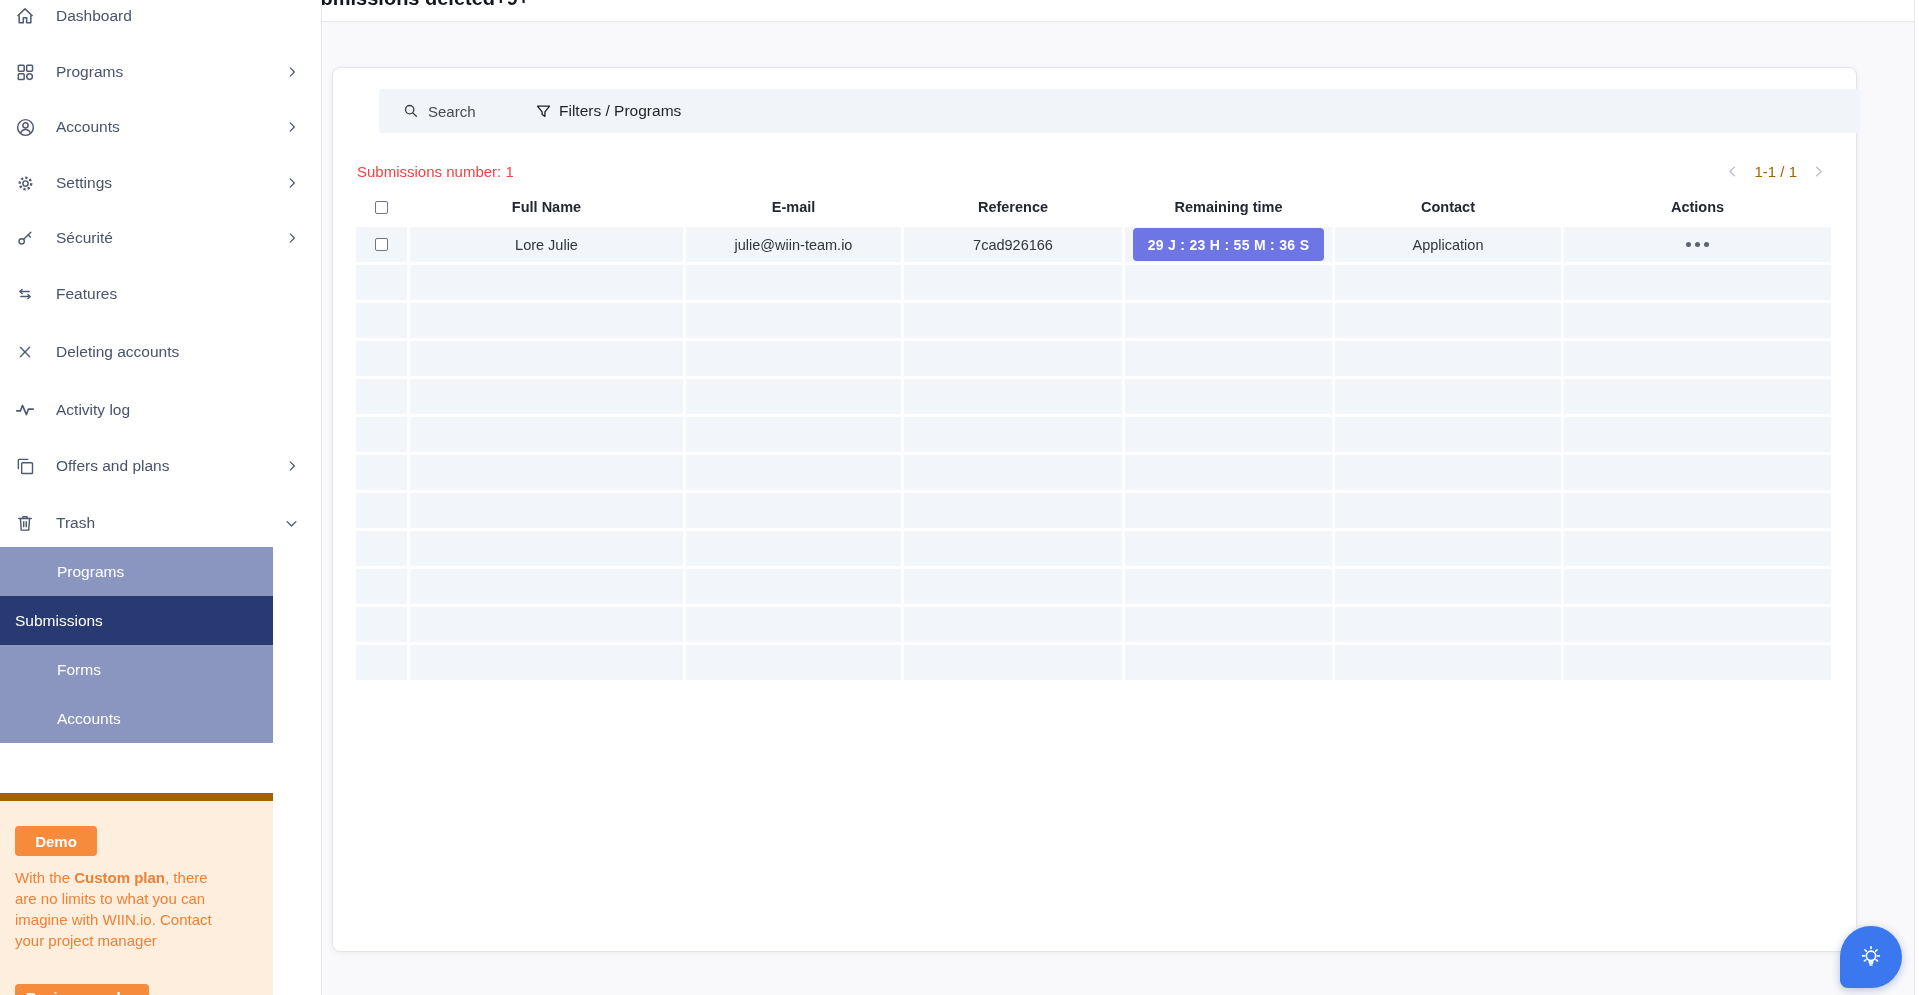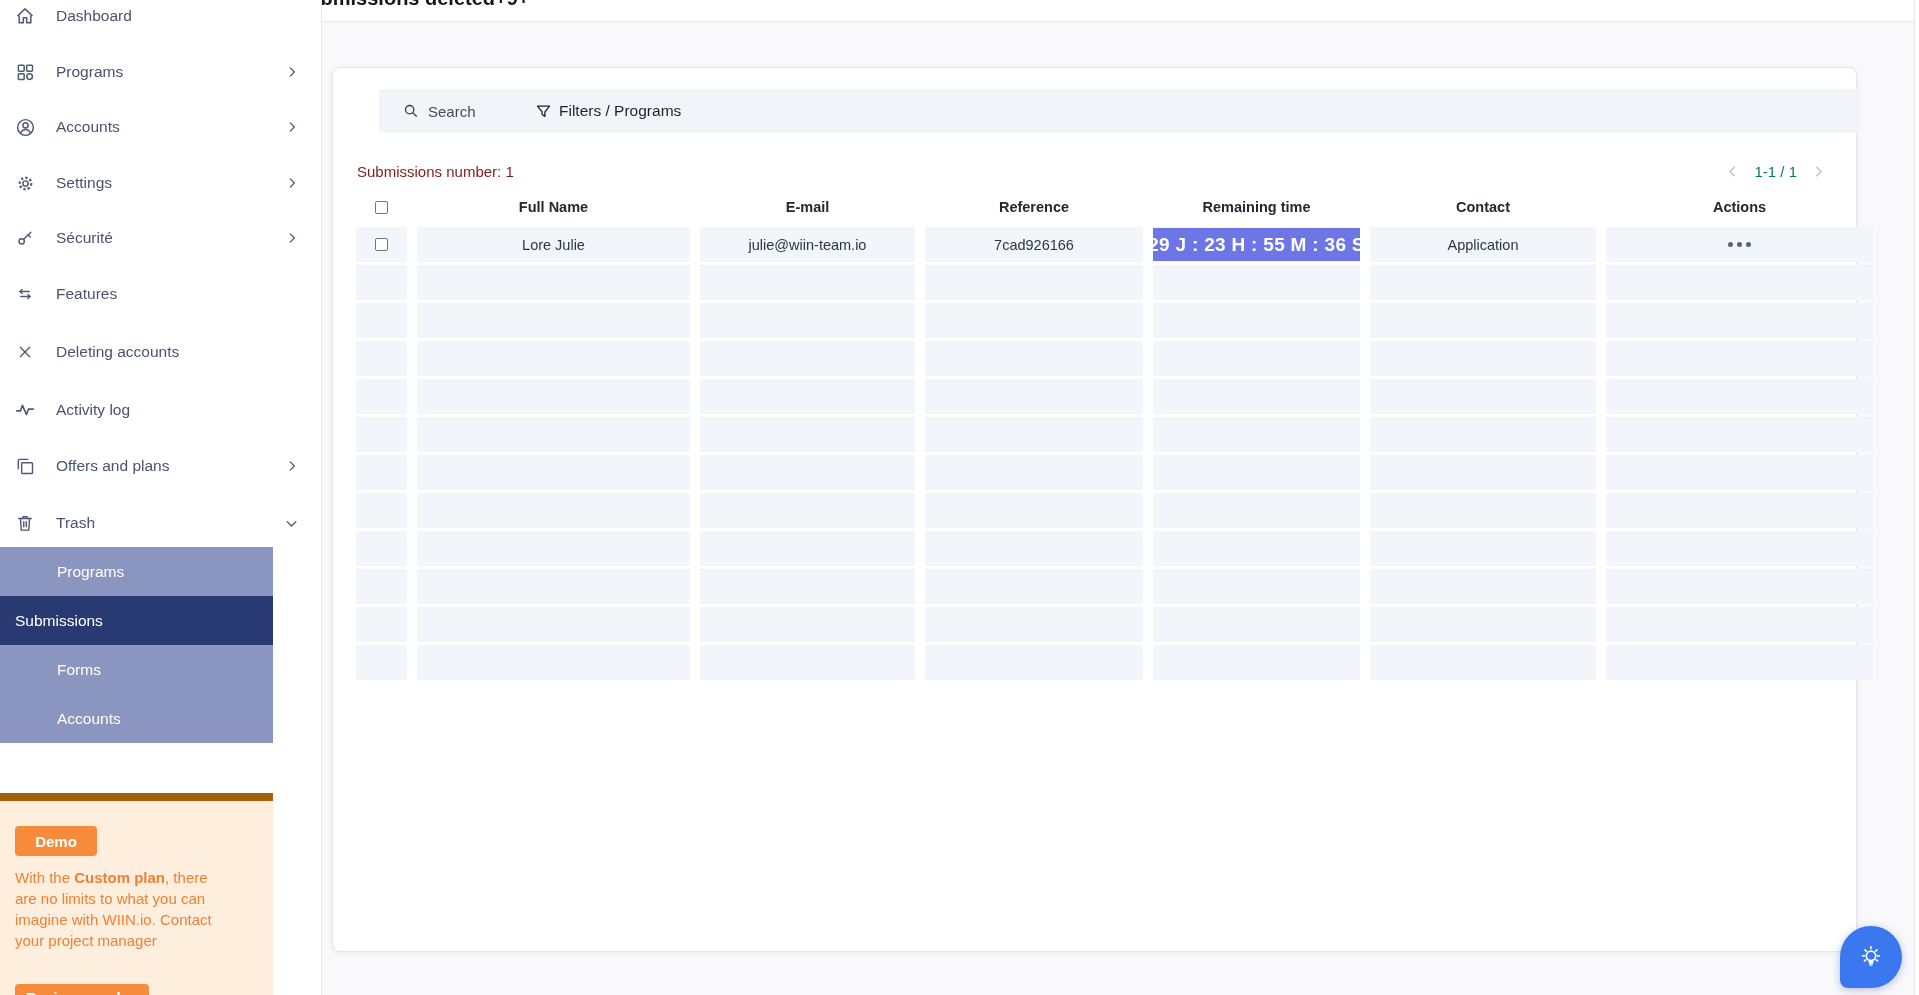--- a/index.html
+++ b/index.html
@@ -79,30 +79,30 @@
   .filter-group {
     position:absolute; left:156px; top:0; height:100%;
     display:flex; align-items:center; gap:7px; cursor:pointer;
   }
   .filter-group .ftxt { font-size:15.5px; color:#1f2329; }
 
   .countline {
     position:absolute; left:24px; top:91px; width:1477px; height:24px;
     display:flex; align-items:center; justify-content:space-between;
   }
-  .count-label { font-size:15px; color:#7f1d1d; }
+  .count-label { font-size:15px; color:#ef4444; }
   .pagination { display:flex; align-items:center; gap:14px; padding-right:8px; }
-  .pager-text { font-size:15px; color:#0f766e; }
+  .pager-text { font-size:15px; color:#a16207; }
   .pg-chev { cursor:pointer; display:flex; align-items:center; }
 
   
   .thead, .trow {
     display:grid;
     grid-template-columns:51px 273px 215px 218px 207px 226px 267px;
-    gap:10px;
+    gap:3px;
   }
   .thead {
     position:absolute; left:23px; top:127px; height:24px; width:1478px;
   }
   .thead > div {
     display:flex; align-items:center; justify-content:center;
     font-size:14.5px; font-weight:700; color:#242830;
   }
   .tbody { position:absolute; left:23px; top:159px; width:1478px; }
   .trow { height:35px; margin-bottom:3px; }
@@ -110,21 +110,21 @@
     background:#f2f5f9; display:flex; align-items:center; justify-content:center;
     font-size:14.5px; color:#30353e; overflow:hidden;
   }
   .checkbox {
     width:13px; height:13px; background:#fff;
     border:1.5px solid #70757e; border-radius:2px; cursor:pointer;
   }
   .badge {
     flex:1; align-self:stretch; margin:1px 8px;
     background:#6d76e4; border-radius:4px; color:#ffffff;
-    font-weight:700; font-size:19px; letter-spacing:.3px;
+    font-weight:700; font-size:14px; letter-spacing:.3px;
     display:flex; align-items:center; justify-content:center; white-space:nowrap;
   }
   .dots { display:flex; gap:4px; cursor:pointer; padding:6px; }
   .dots span { width:5px; height:5px; border-radius:50%; background:#5c6573; }
 
   
   .scroll-track {
     position:absolute; right:0; top:0; width:5px; height:995px;
     background:#ffffff; border-left:1px solid #e6e6ec; z-index:10;
   }

